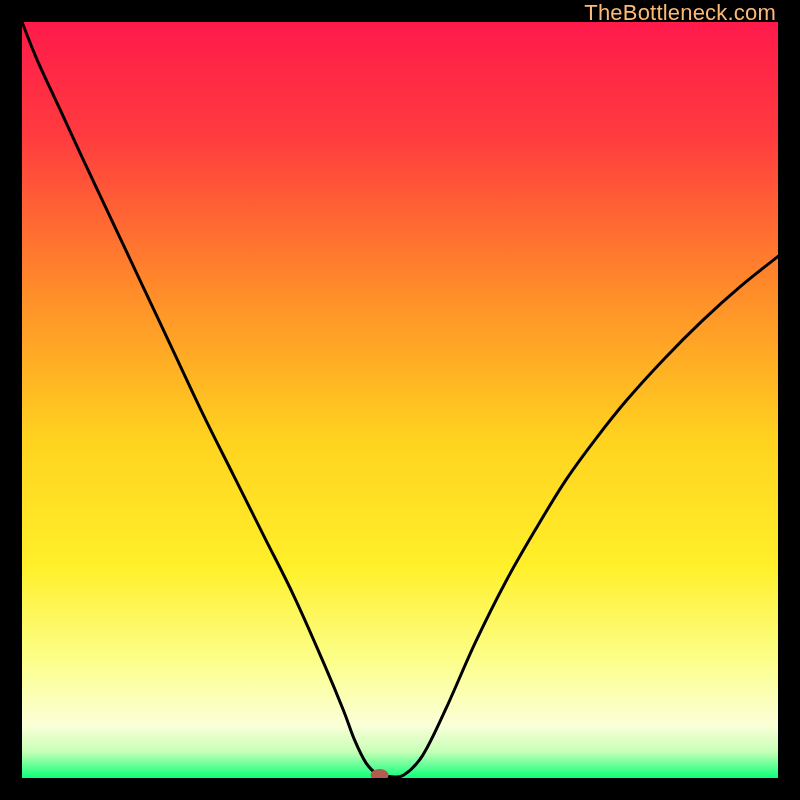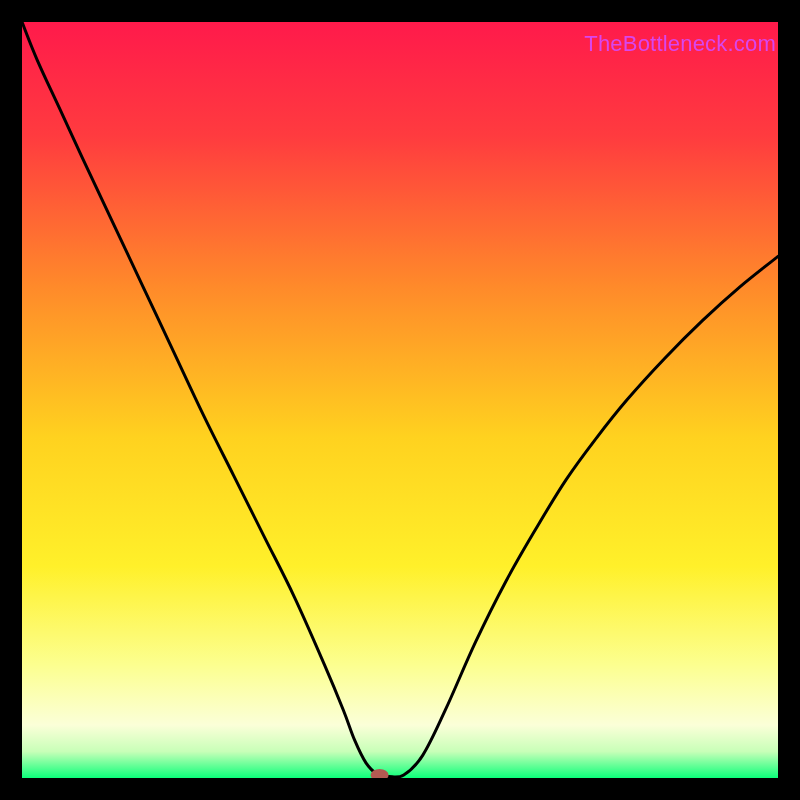--- a/index.html
+++ b/index.html
@@ -16,26 +16,25 @@
     left: 22px;
     top: 22px;
     width: 756px;
     height: 756px;
     background: #000;
   }
   .watermark {
     position: absolute;
     top: 0px;
     right: 24px;
-    color: #d946ef;
+    color: #fdba74;
     font-size: 22px;
     font-weight: 500;
     letter-spacing: 0.2px;
     z-index: 10;
-    margin-top: 31px;
   }
 </style>
 </head>
 <body>
 
 <div class="watermark">TheBottleneck.com</div>
 
 <div class="frame">
   <svg id="chart-svg" width="756" height="756" viewBox="0 0 756 756" preserveAspectRatio="none">
     <defs>

